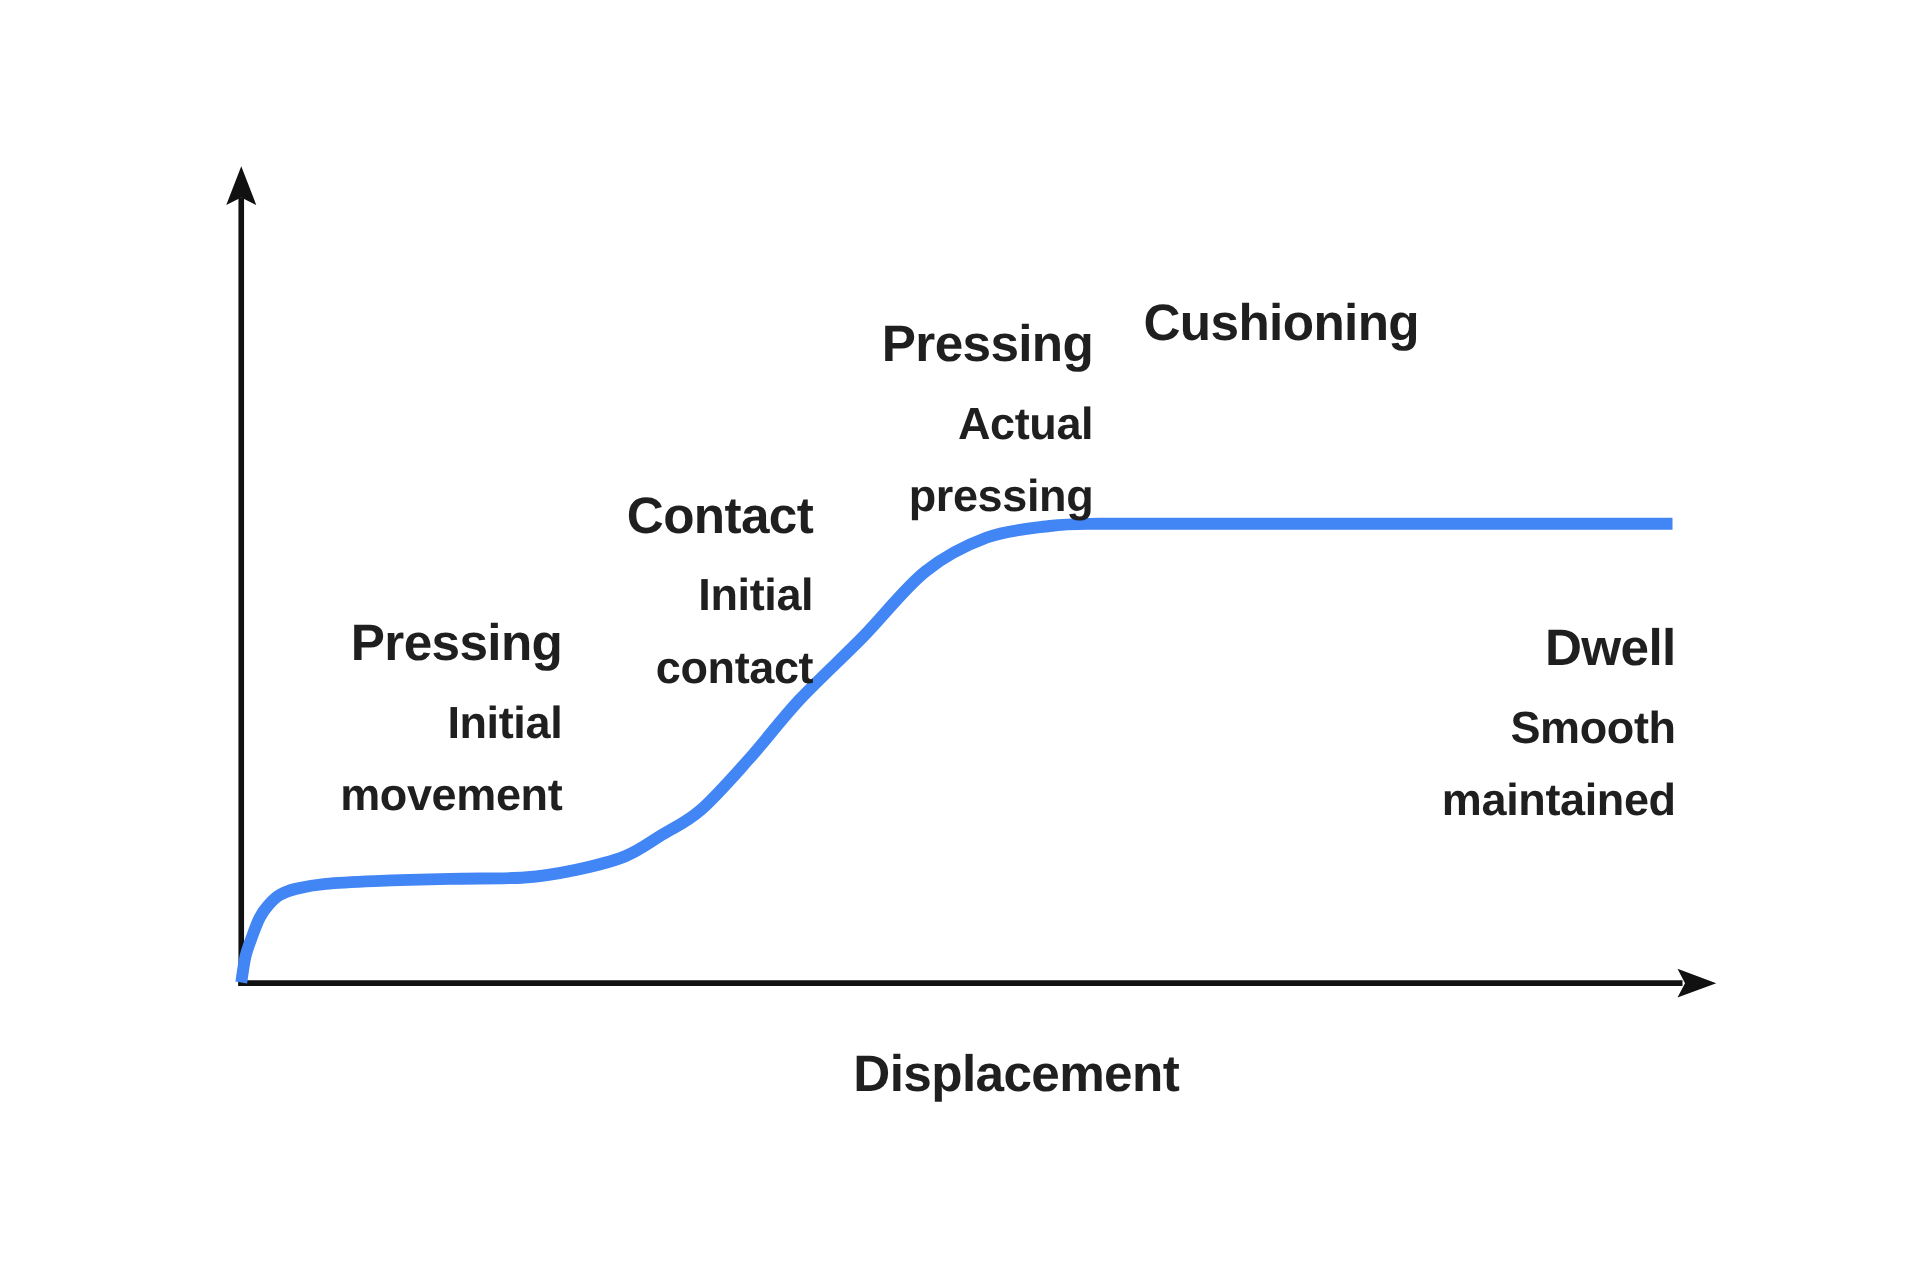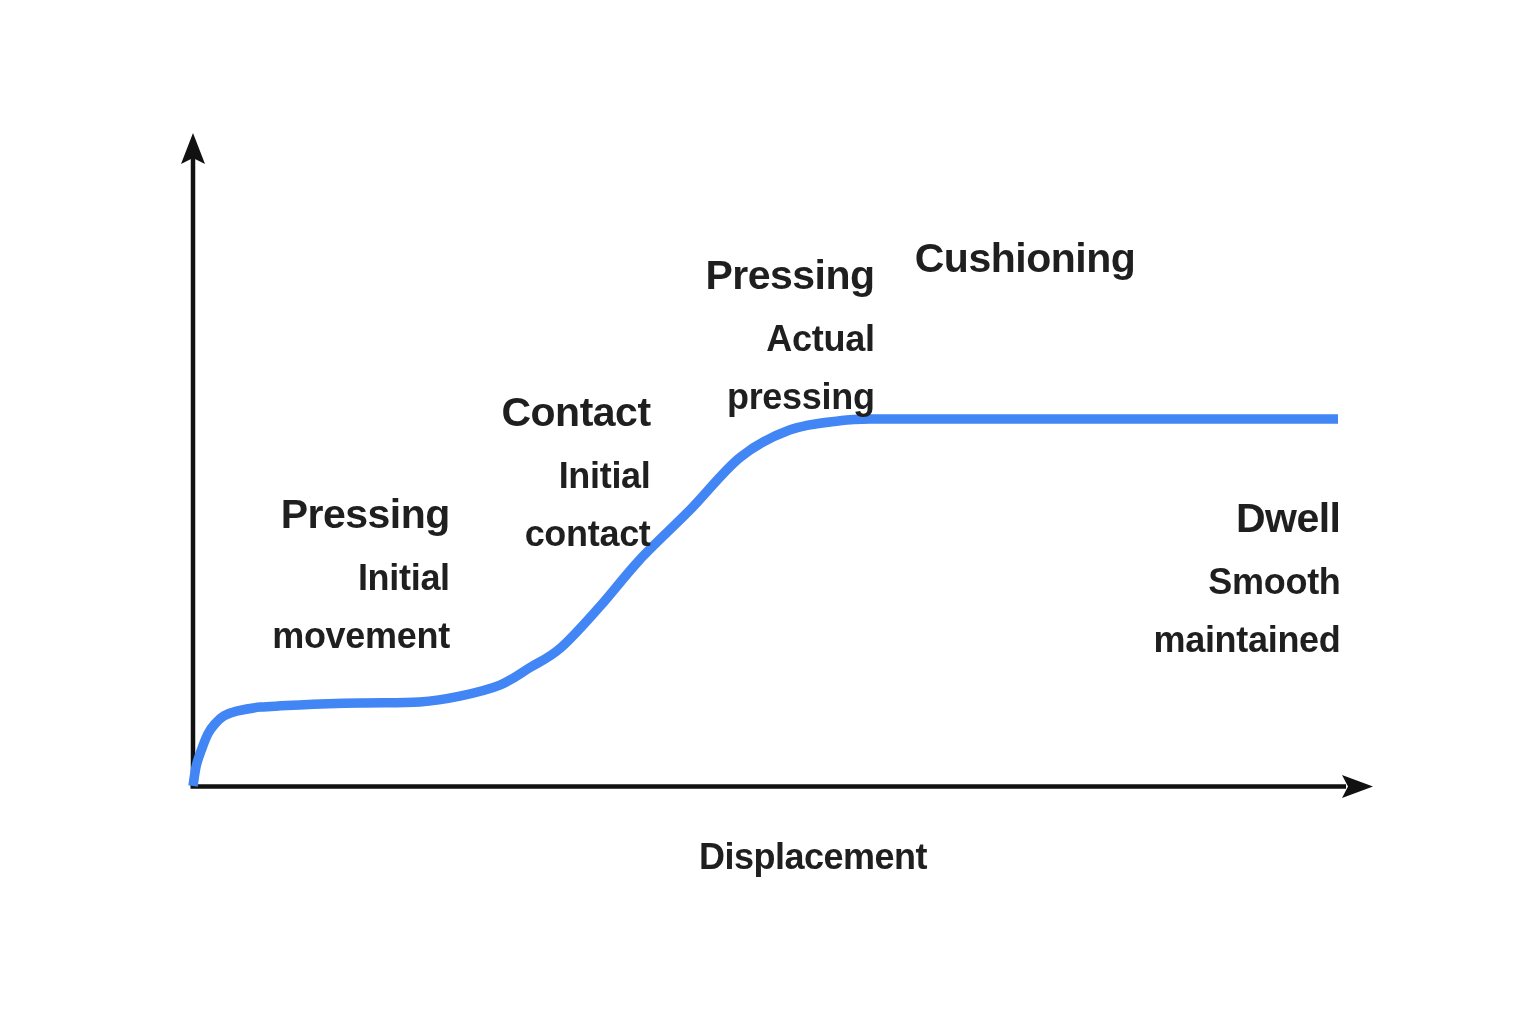--- a/index.html
+++ b/index.html
@@ -9,21 +9,21 @@
   .plot-svg { position:absolute; left:0; top:0; width:1536px; height:1024px; }
   .phase { position:absolute; transform:translateX(-50%); text-align:right; color:var(--text-color); }
   .phase-title { font-size:41px; font-weight:700; line-height:50px; white-space:nowrap; letter-spacing:-0.5px; }
   .phase-sub { font-size:36px; font-weight:700; line-height:58px; margin-top:10px; white-space:pre-line; letter-spacing:-0.3px; }
   #phase-approach   { left:361px;  top:489px; }
   #phase-contact    { left:576px;  top:351px;margin-top:36px; }
   #phase-pressing   { left:790px;  top:250px; }
   #phase-cushioning { left:1025px; top:233px; }
   #phase-dwell      { left:1247px; top:493px; }
   .x-axis-label { position:absolute; left:813px; top:836px; transform:translateX(-50%);
-                  font-size:36px; font-weight:700; color:var(--text-color);
+                  font-size:41px; font-weight:700; color:var(--text-color);
                   letter-spacing:-0.5px; white-space:nowrap; }
 </style>
 </head>
 <body>
 
 <div class="stage">
 
   <svg class="plot-svg" viewBox="0 0 1536 1024">
     <line class="axis-stroke" x1="193" y1="786" x2="193" y2="158" stroke-width="4.5" stroke="#111111"></line>
     <polygon class="axis-fill" points="193,133 181,164 193,158 205,164" fill="#111111"></polygon>

